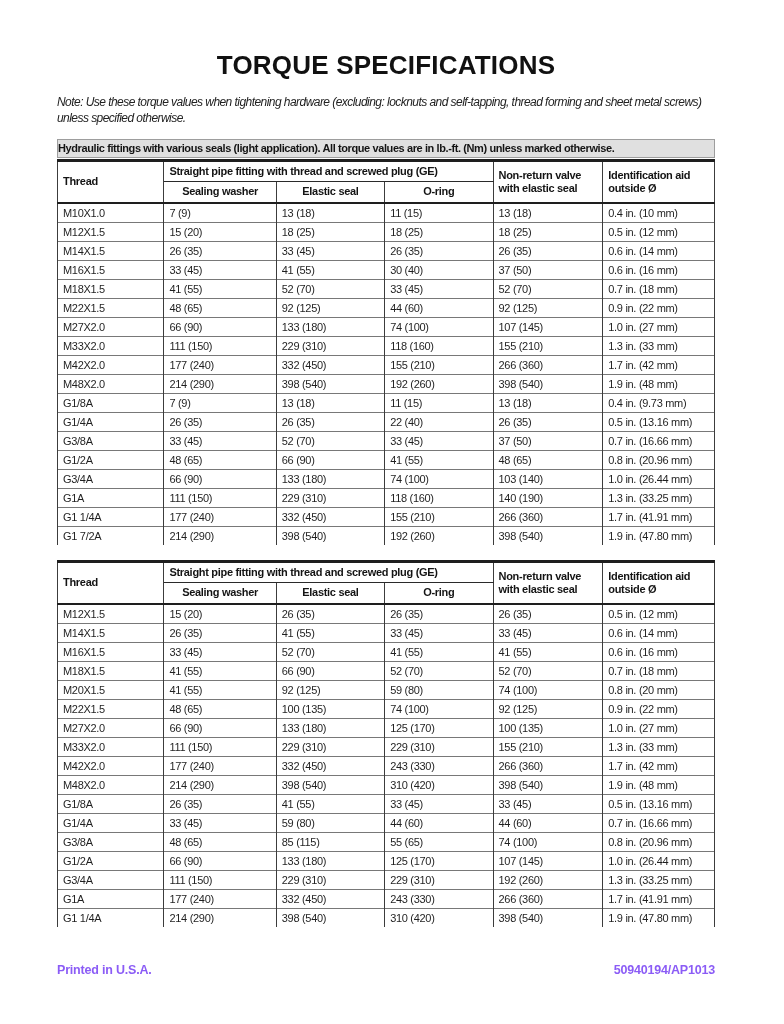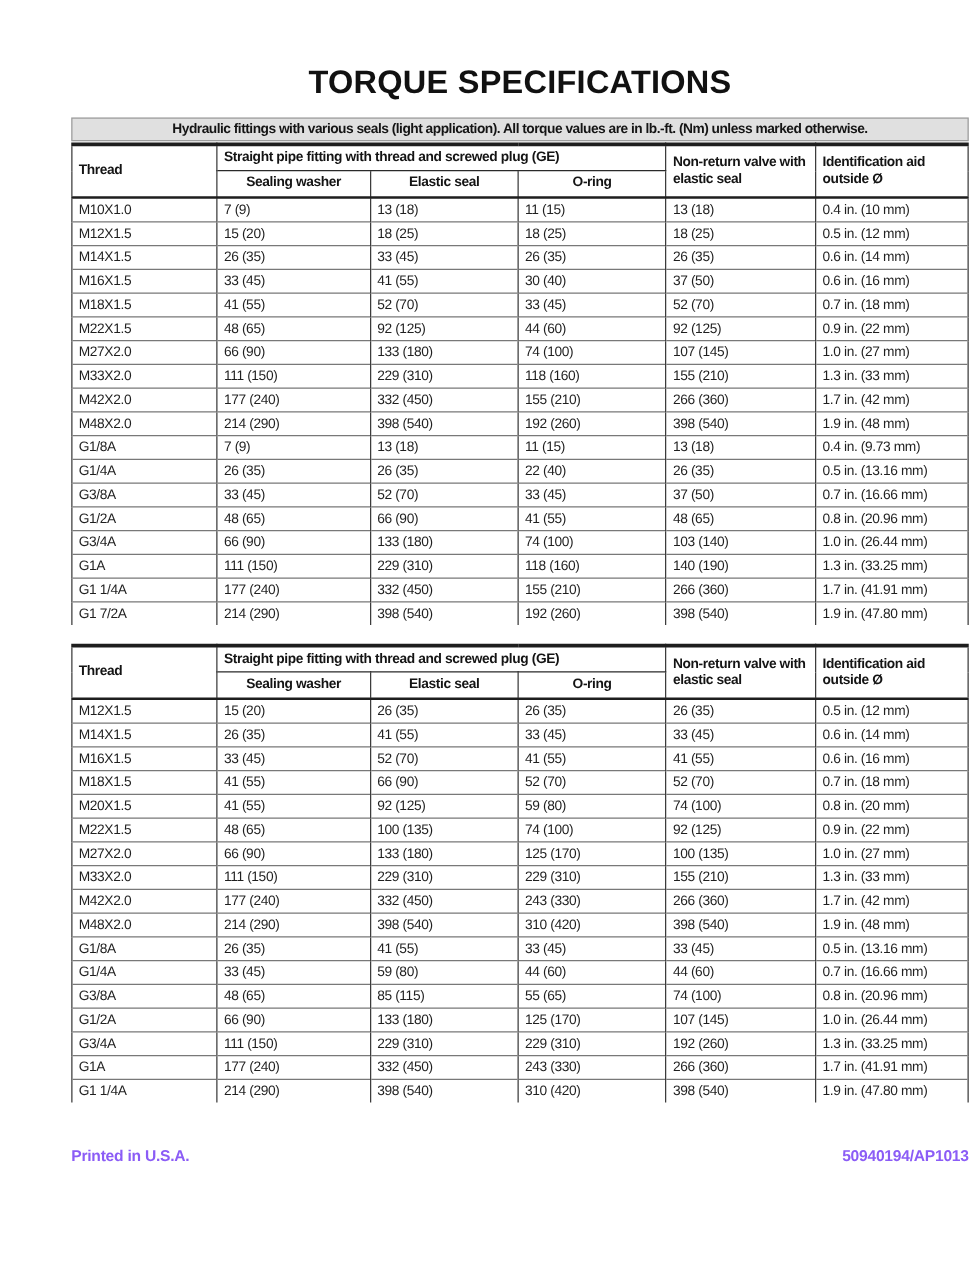--- a/index.html
+++ b/index.html
@@ -9,21 +9,21 @@
     background: #ffffff;
     font-family: "Liberation Sans", sans-serif;
     color: #1a1a1a;
     overflow: hidden;
   }
   .page {
     width: 784px; height: 1024px;
     padding: 50px 96px 0 57px;
     position: relative;
   }
-  .content { width: 718px; }
+  .content { width: 658px; }
 
   h1.doc-title {
     margin: 0 0 13px 0;
     text-align: center;
     font-size: 26px;
     font-weight: bold;
     letter-spacing: 0.2px;
     color: #111;
   }
   p.doc-note {
@@ -33,21 +33,20 @@
     letter-spacing: -0.55px;
     line-height: 16px;
     color: #222;
   }
 
   .spec-table { margin-bottom: 15px; }
 
   .tbl-caption {
     background: #e0e0e0;
     border: 1px solid #9d9d9d;
-    text-align: center;
     font-weight: bold;
     font-size: 11px;
     letter-spacing: -0.4px;
     padding: 2px 0 3px 0;
     white-space: nowrap;
     color: #141414;
   }
 
   table.spec {
     width: 100%;
@@ -104,20 +103,21 @@
   }
 </style>
 </head>
 <body>
 
 <div class="page">
   <div class="content">
 
     <h1 class="doc-title">TORQUE SPECIFICATIONS</h1>
 
+    <p class="doc-note">Note: Use these torque values when tightening hardware (excluding: locknuts and self-tapping, thread forming and sheet metal screws) unless specified otherwise.</p>
 
     <section class="spec-table">
       <div class="tbl-caption">Hydraulic fittings with various seals (light application). All torque values are in lb.-ft. (Nm) unless marked otherwise.</div>
       <table class="spec">
         <colgroup>
           <col class="c-thread">
             <col class="c-sw">
             <col class="c-es">
             <col class="c-or">
             <col class="c-nrv">

